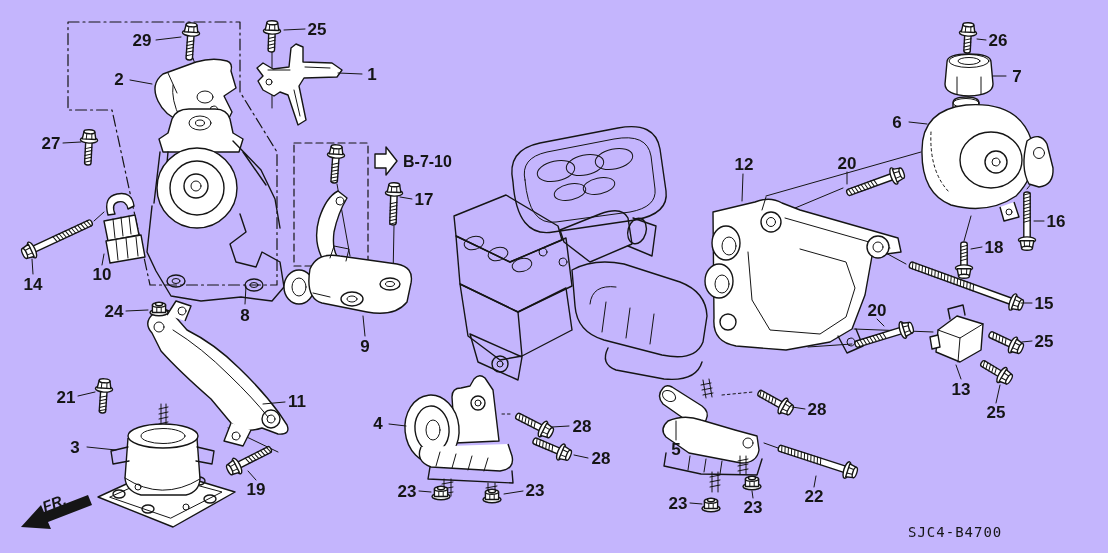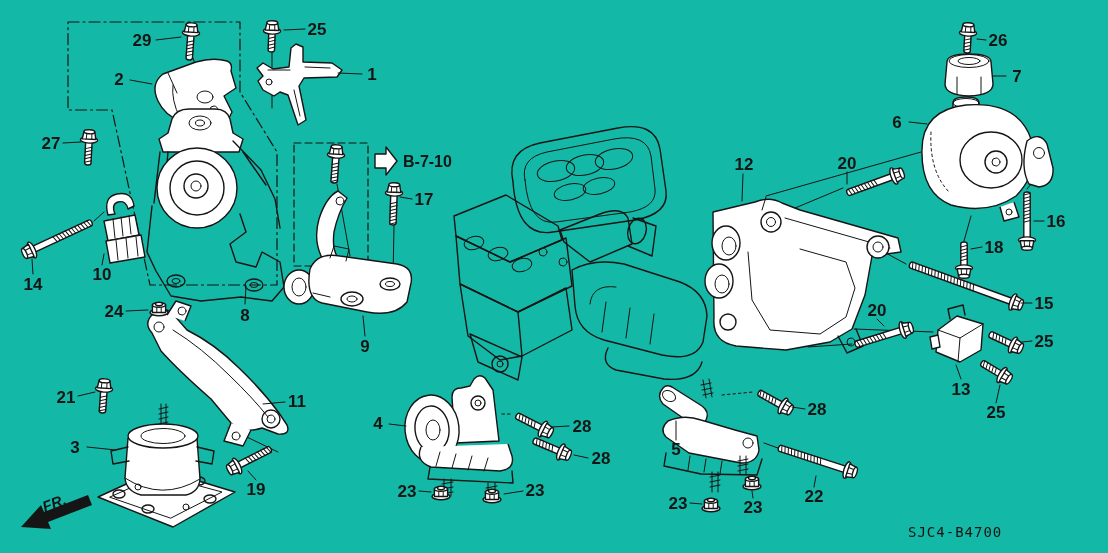--- a/index.html
+++ b/index.html
@@ -1,16 +1,16 @@
 <!DOCTYPE html>
 <html><head>
 <meta charset="utf-8">
 <style>
   html,body { margin:0; padding:0; background:#ffffff; }
-  .stage { position:relative; width:1108px; height:553px; background:#14b8a6;
+  .stage { position:relative; width:1108px; height:553px; background:#c4b5fd;
            font-family:"Liberation Sans", sans-serif; overflow:hidden; }
   svg { display:block; }
   #art * { vector-effect:none; }
   #art .ln      { stroke:#151515; fill:none; stroke-width:1.4; stroke-linecap:round; stroke-linejoin:round; }
   #art .thin    { stroke-width:1; }
   #art .wf      { fill:#ffffff; stroke:#151515; stroke-width:1.4; stroke-linejoin:round; }
   #art .solid   { fill:#151515; stroke:none; }
   #art .dashdot { stroke-dasharray:11 4 2 4; stroke-width:1.2; }
   #art .dashed  { stroke-dasharray:7 4; stroke-width:1.2; }
   #art .dots    { stroke-dasharray:2.5 3; stroke-width:1; }

